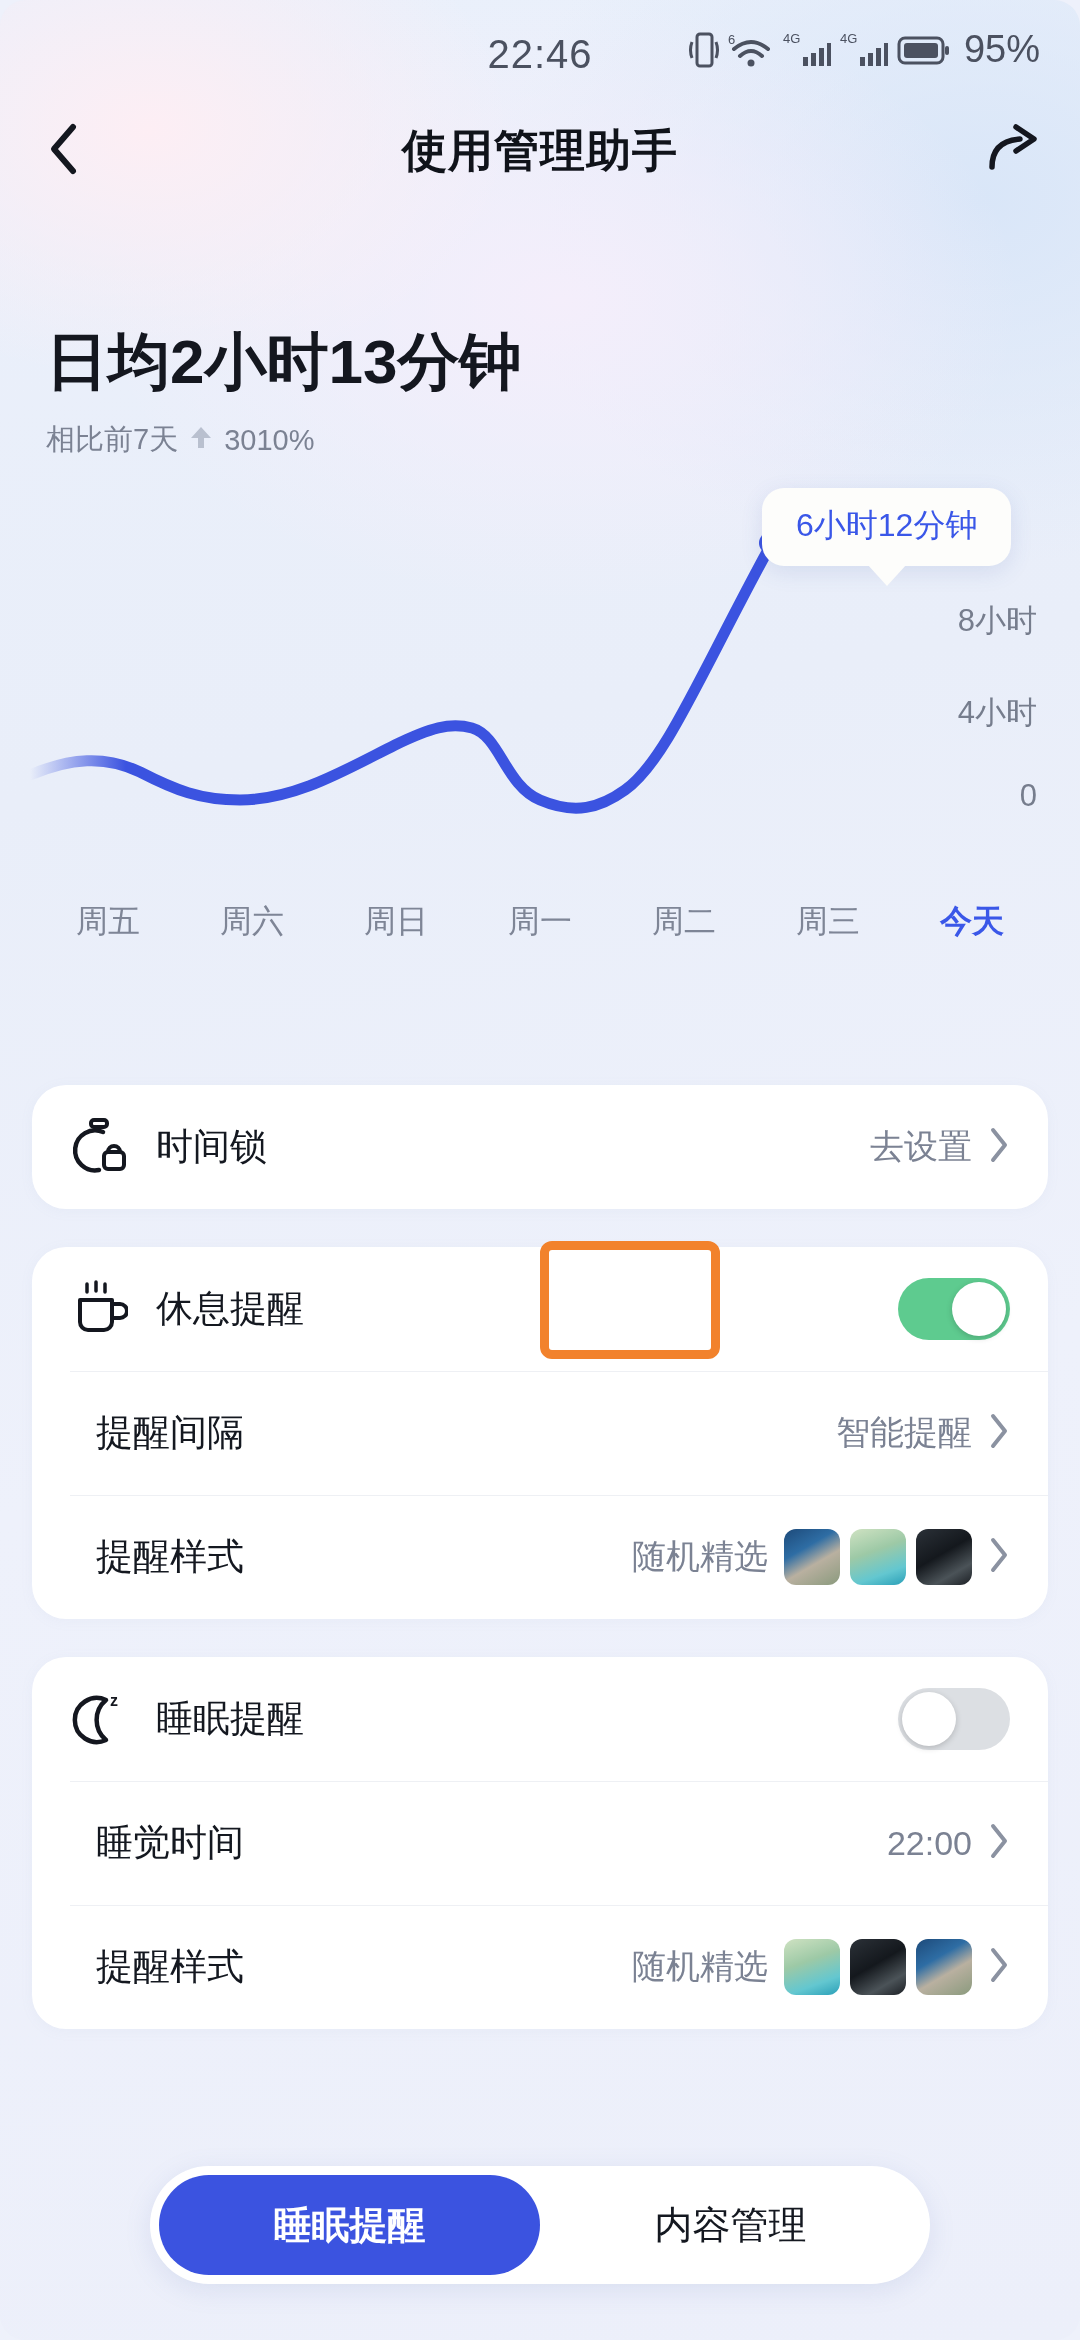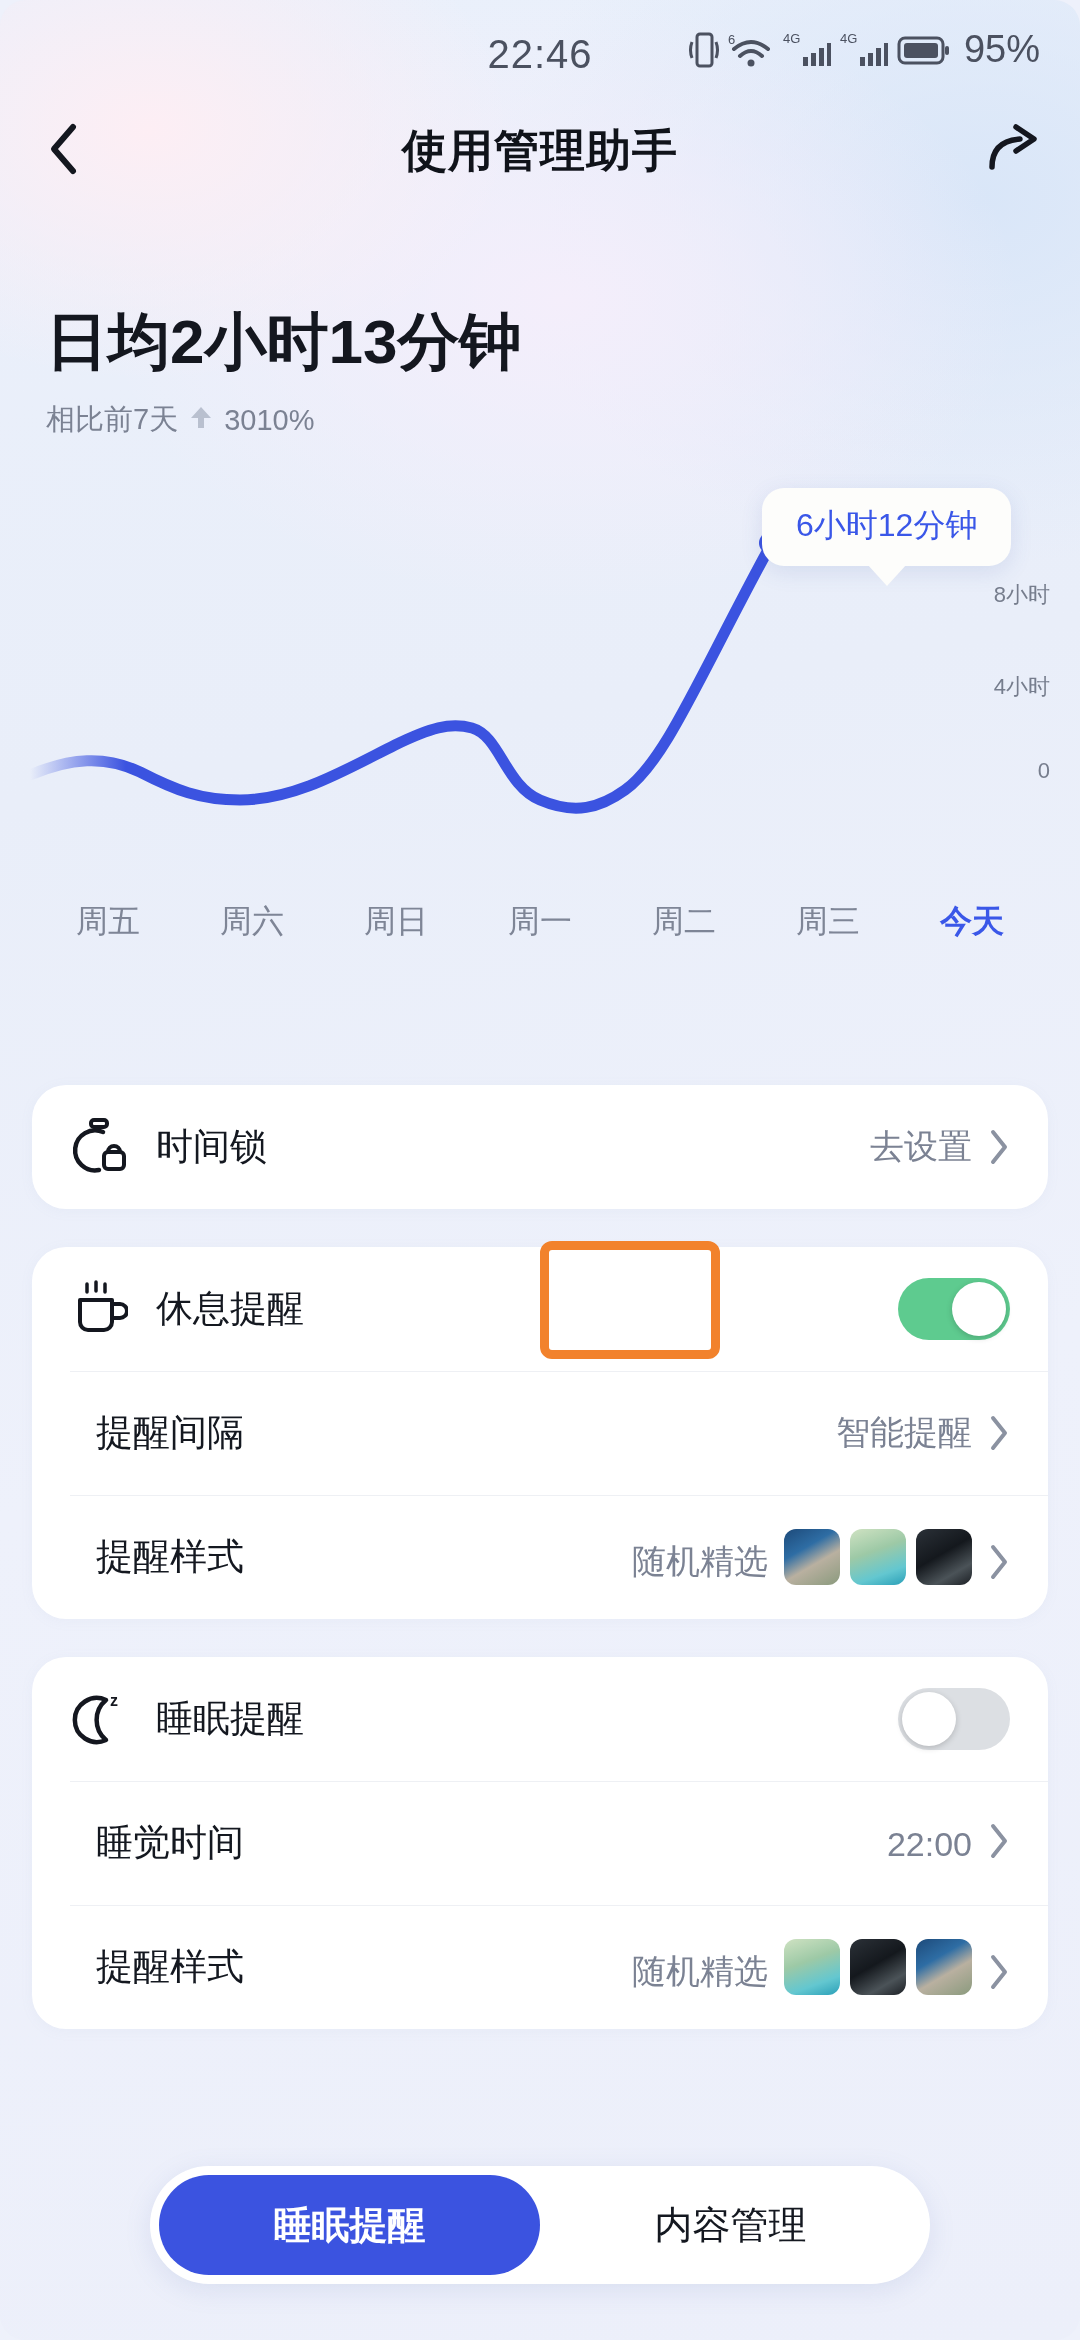--- a/index.html
+++ b/index.html
@@ -50,32 +50,33 @@
     flex:1; text-align:center; font-size:45px; font-weight:bold; color:#10131a;
     letter-spacing:1px;
   }
   .nav-share { width:130px; display:flex; justify-content:center; align-items:center; }
 
   
   .summary { position:absolute; top:300px; left:46px; }
   .summary-main {
     font-size:62px; font-weight:bold; color:#14171f; letter-spacing:0px;
     white-space:nowrap;
+    margin-top:20px;
   }
   .summary-sub {
     margin-top:16px; display:flex; align-items:center; gap:10px;
     font-size:29px; color:#7b8293;
   }
   .sub-arrow { display:inline-block; }
 
   
   .chart-wrap { position:absolute; top:500px; left:0; width:1080px; height:420px; }
   .chart-svg { position:absolute; left:0; top:0; }
   .y-labels { position:absolute; right:30px; top:0; width:150px; height:420px; }
-  .y-lab { position:absolute; right:0; font-size:22px; color:#767d8d; white-space:nowrap; }
+  .y-lab { position:absolute; right:13px; font-size:31px; color:#767d8d; white-space:nowrap;margin-top:20px; }
   .y-lab.l0 { top:80px; }
   .y-lab.l1 { top:172px; }
   .y-lab.l2 { top:258px; }
 
   .tooltip {
     position:absolute; left:762px; top:-12px;
     background:#fdfdfb; border-radius:22px;
     padding:16px 34px 18px;
     font-size:32px; color:#3a57e8;
     box-shadow:0 6px 22px rgba(70,90,170,.13);
@@ -106,21 +107,21 @@
     padding:0 38px;
     position:relative;
   }
   .row + .row:before {
     content:""; position:absolute; left:38px; right:0; top:0; height:1px;
     background:#eef0f4;
   }
   .row-icon { width:86px; display:flex; align-items:center; }
   .row-label { font-size:37px; color:#141820; flex:1; }
   .row-label.plain { padding-left:26px; }
-  .row-right { display:flex; align-items:flex-end; gap:16px; }
+  .row-right { display:flex; align-items:center; gap:16px; }
   .row-value { font-size:34px; color:#7b8293; }
   .chev { display:block; }
 
   .thumbs { display:flex; gap:10px; }
   .thumb { width:56px; height:56px; border-radius:12px; overflow:hidden; }
   .t1 { background:linear-gradient(150deg,#1d4a7a 0%,#2e6da4 35%,#b9b0a0 60%,#8a9a7d 100%); }
   .t2 { background:linear-gradient(160deg,#cfe2c2 0%,#9dc9a6 40%,#63c7d0 75%,#2a9fb8 100%); }
   .t3 { background:linear-gradient(150deg,#2b3138 0%,#14181d 45%,#4b5358 75%,#1b1f24 100%); }
 
   

